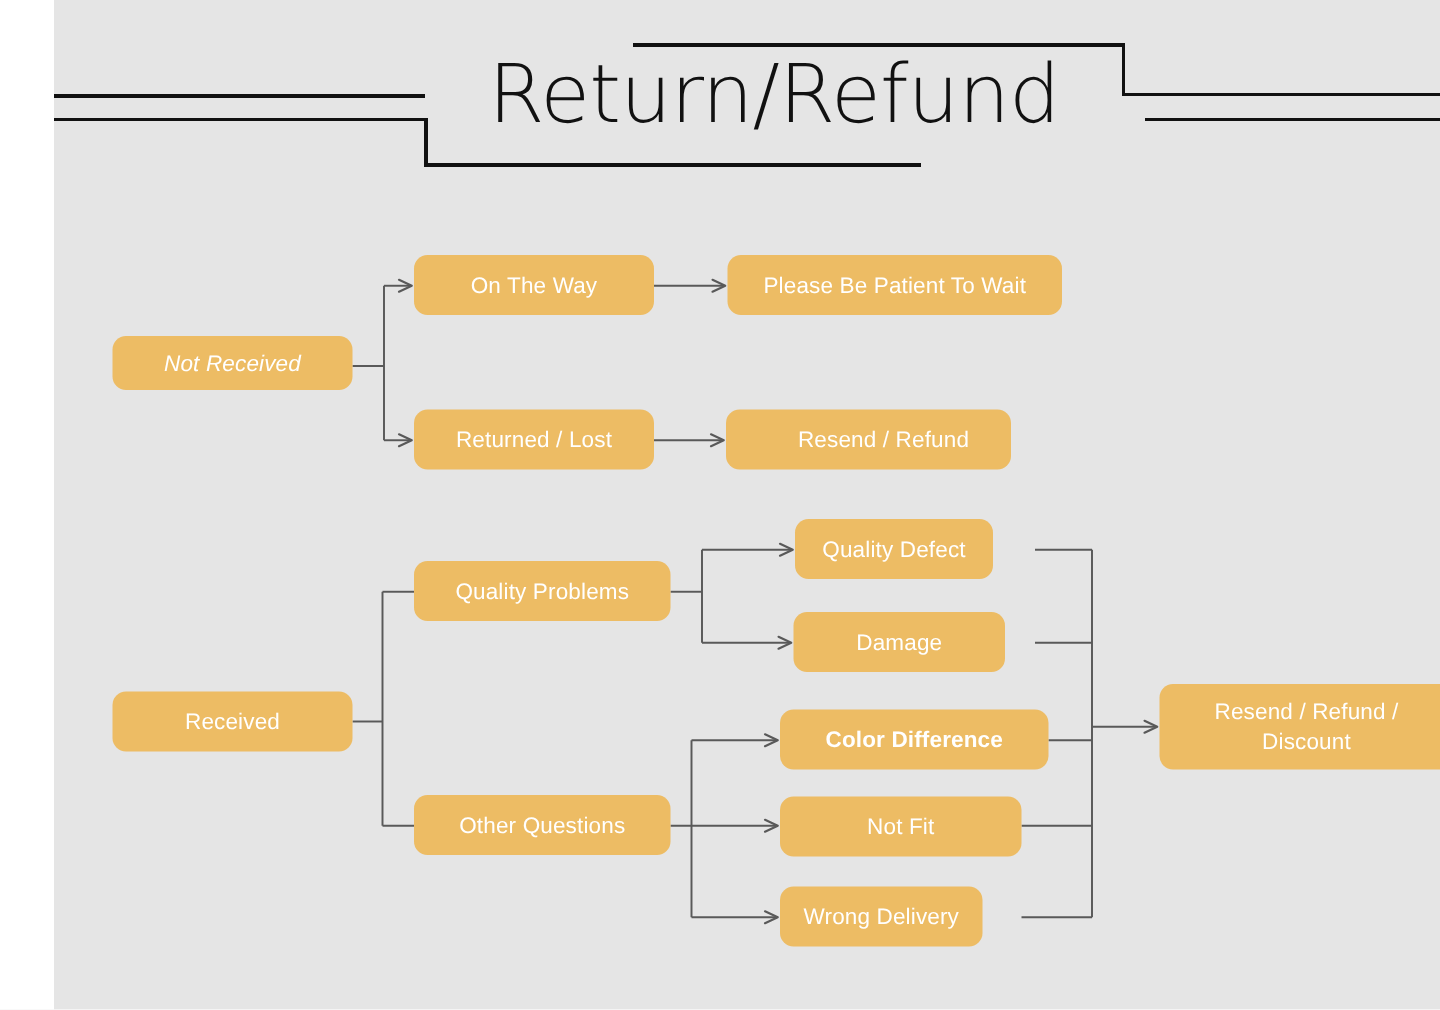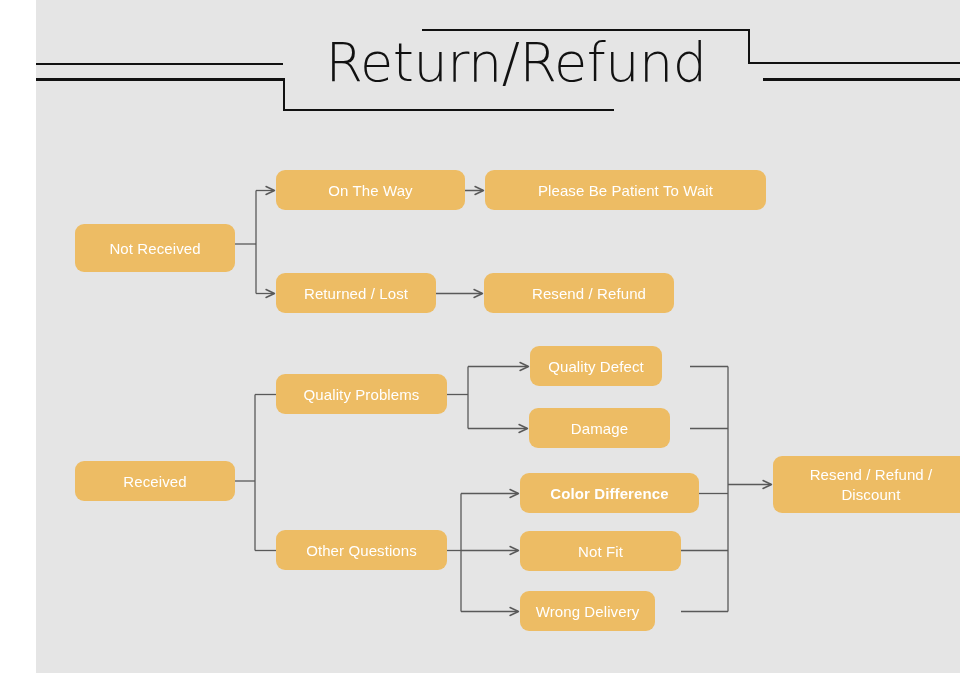--- a/index.html
+++ b/index.html
@@ -133,25 +133,25 @@
       <path d="M654,366.5 L692,366.5"></path>
       <path d="M654,428.5 L692,428.5"></path>
       <path d="M663,493.5 L692,493.5"></path>
       <path d="M645,550.5 L692,550.5"></path>
       <path d="M645,611.5 L692,611.5"></path>
       <path d="M692,366.5 L692,611.5"></path>
       <path d="M692,484.5 L735,484.5" marker-end="url(#ah)"></path>
     </g>
   </svg>
 
-  <div class="node" style="left:39px;  top:224px; width:160px; height:48px;">Not Received</div>
+  <div class="node" style="left:39px;  top:224px; width:160px; height:36px;font-style:italic;">Not Received</div>
 
-  <div class="node" style="left:240px; top:170px; width:189px; height:40px;">On The Way</div>
+  <div class="node" style="left:240px; top:170px; width:160px; height:40px;">On The Way</div>
 
-  <div class="node" style="left:449px; top:170px; width:281px; height:40px;">Please Be Patient To Wait</div>
+  <div class="node" style="left:449px; top:170px; width:223px; height:40px;">Please Be Patient To Wait</div>
 
   <div class="node" style="left:240px; top:273px; width:160px; height:40px;">Returned / Lost</div>
 
   <div class="node" style="left:448px; top:273px; width:190px; height:40px;padding-left:28px;">Resend / Refund</div>
 
   <div class="node" style="left:240px; top:374px; width:171px; height:40px;">Quality Problems</div>
 
   <div class="node" style="left:39px;  top:461px; width:160px; height:40px;">Received</div>
 
   <div class="node" style="left:240px; top:530px; width:171px; height:40px;">Other Questions</div>

